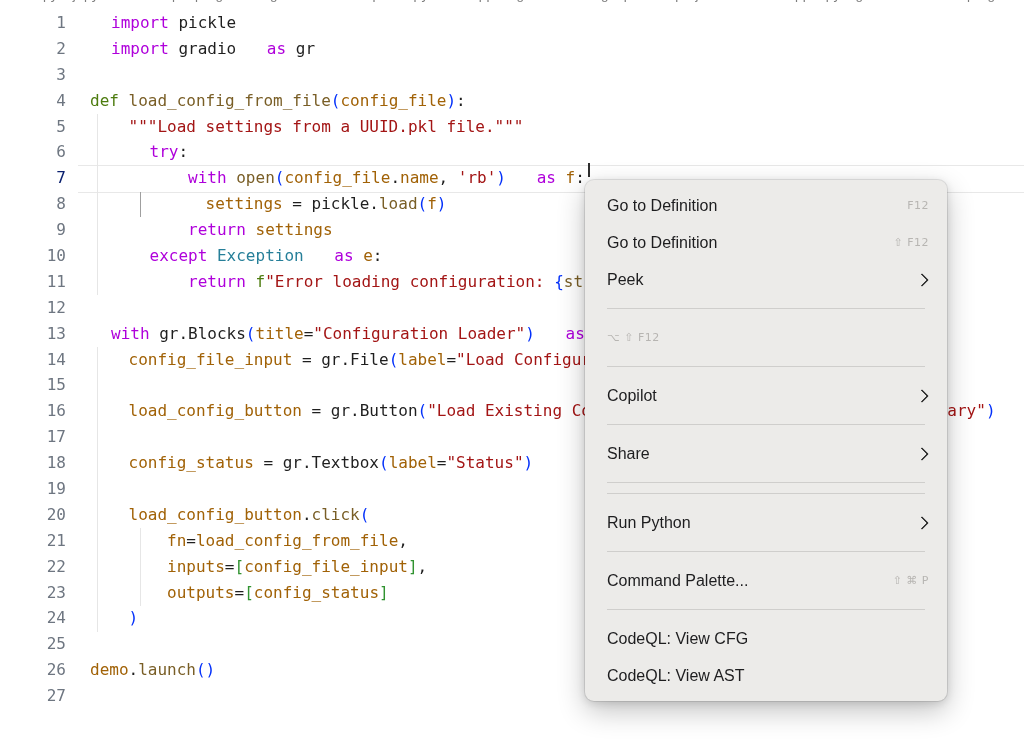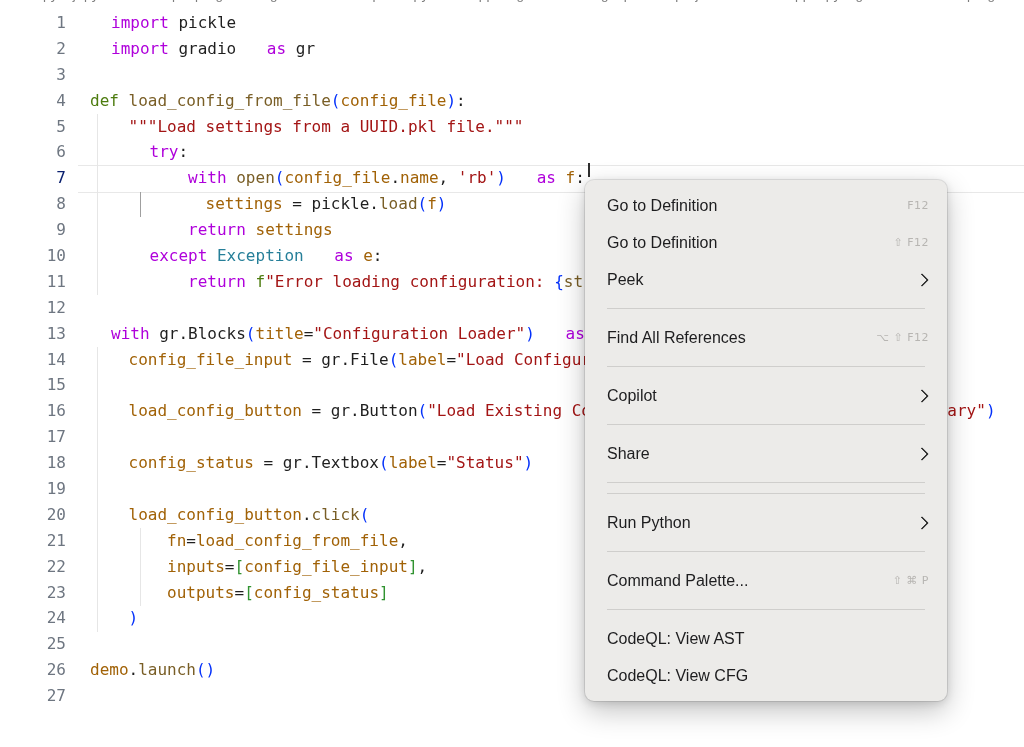--- a/index.html
+++ b/index.html
@@ -100,21 +100,20 @@
     <div class="mi">
       <span class="lbl">Go to Definition</span>
       <span class="sc">⇧ F12</span>
     </div>
     <div class="mi">
       <span class="lbl">Peek</span>
       <span class="chev"></span>
     </div>
     <div class="msep"></div>
     <div class="mi">
-      <span class="lbl">Find All References</span>
       <span class="sc">⌥ ⇧ F12</span>
     </div>
     <div class="msep"></div>
     <div class="mi">
       <span class="lbl">Copilot</span>
       <span class="chev"></span>
     </div>
     <div class="msep"></div>
     <div class="mi">
       <span class="lbl">Share</span>
@@ -126,18 +125,18 @@
       <span class="lbl">Run Python</span>
       <span class="chev"></span>
     </div>
     <div class="msep"></div>
     <div class="mi">
       <span class="lbl">Command Palette...</span>
       <span class="sc">⇧ ⌘ P</span>
     </div>
     <div class="msep"></div>
     <div class="mi">
-      <span class="lbl">CodeQL: View AST</span>
+      <span class="lbl">CodeQL: View CFG</span>
     </div>
     <div class="mi">
-      <span class="lbl">CodeQL: View CFG</span>
+      <span class="lbl">CodeQL: View AST</span>
     </div>
   </div>
 
 </body></html>

